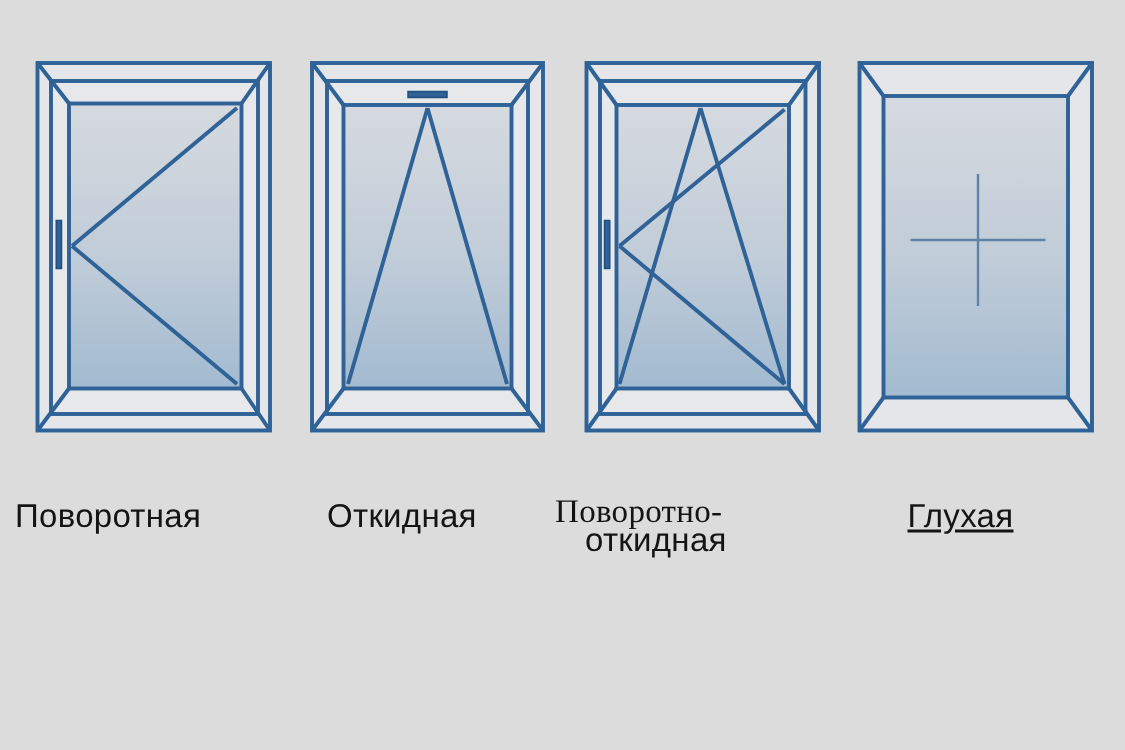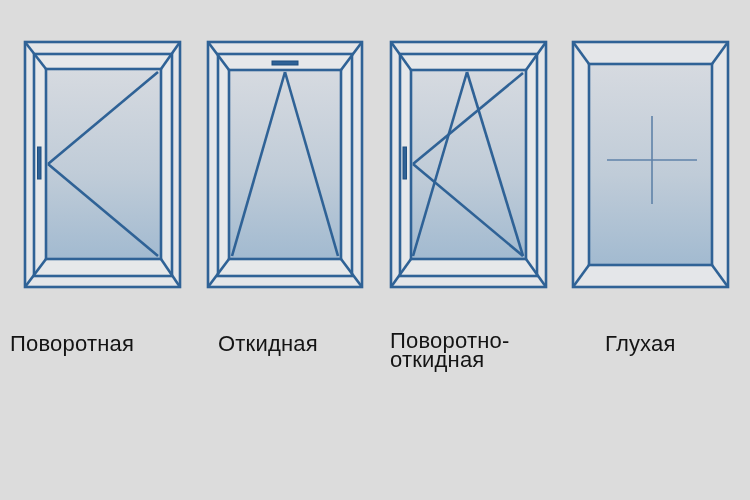--- a/index.html
+++ b/index.html
@@ -67,15 +67,15 @@
       <line x1="728" y1="42" x2="712" y2="64"></line>
     <line x1="573" y1="287" x2="589" y2="265"></line>
       <line x1="728" y1="287" x2="712" y2="265"></line>
     <line x1="652" y1="116" x2="652" y2="204" stroke="#5f82a8" stroke-width="1.6"></line>
     <line x1="607" y1="160" x2="697" y2="160" stroke="#5f82a8" stroke-width="1.6"></line>
   </g>
 </svg>
 
 <div class="label" style="left:10px;top:334px;">Поворотная</div>
 <div class="label" style="left:218px;top:334px;">Откидная</div>
-<div class="label" style="left:390px;top:331px;">Поворотно-</div>
+<div class="label" style="left:370px;top:331px;font-family:Liberation Serif, serif;">Поворотно-</div>
 <div class="label" style="left:390px;top:350px;">откидная</div>
-<div class="label" style="left:605px;top:334px;">Глухая</div>
+<div class="label" style="left:605px;top:334px;text-decoration:underline;">Глухая</div>
 
 </body></html>

